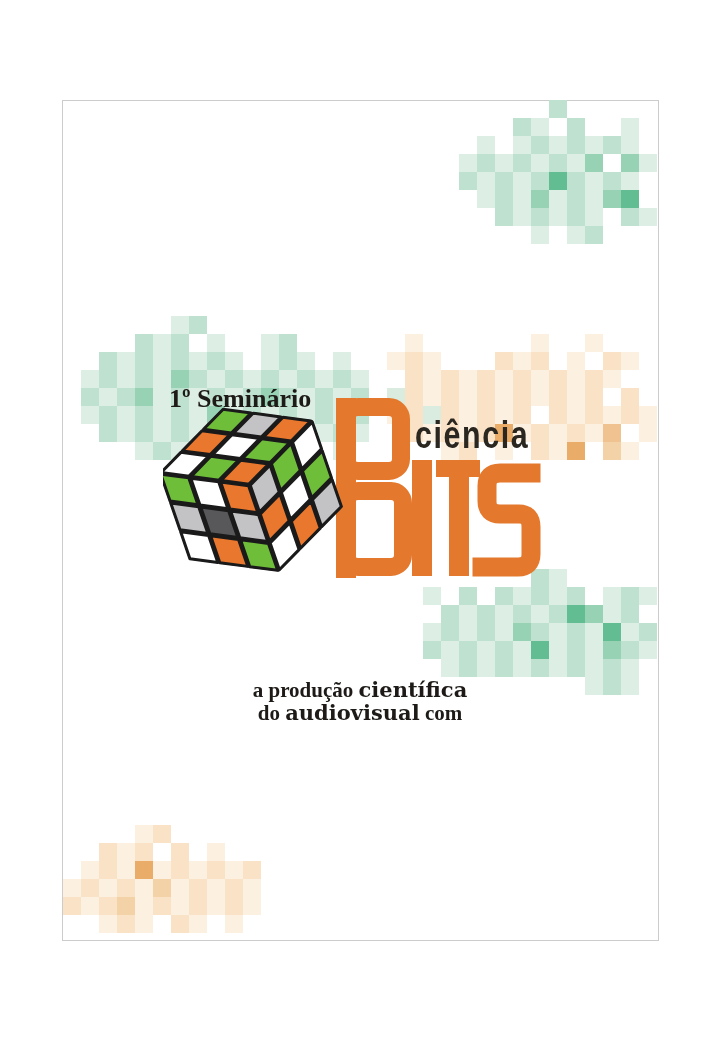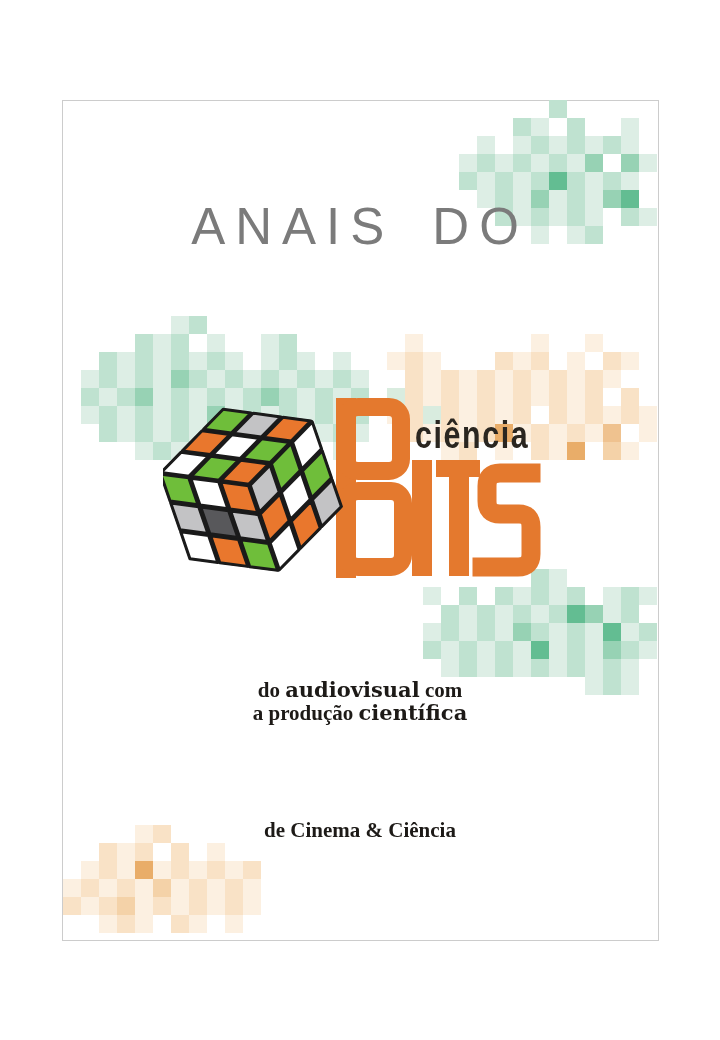--- a/index.html
+++ b/index.html
@@ -352,22 +352,22 @@
       <div class="tile" style="left: 225px; top: 897px; background: rgb(249, 226, 198);"></div>
       <div class="tile" style="left: 243px; top: 897px; background: rgb(252, 240, 225);"></div>
       <div class="tile" style="left: 99px; top: 915px; background: rgb(252, 240, 225);"></div>
       <div class="tile" style="left: 117px; top: 915px; background: rgb(249, 226, 198);"></div>
       <div class="tile" style="left: 135px; top: 915px; background: rgb(252, 240, 225);"></div>
       <div class="tile" style="left: 171px; top: 915px; background: rgb(249, 226, 198);"></div>
       <div class="tile" style="left: 189px; top: 915px; background: rgb(252, 240, 225);"></div>
       <div class="tile" style="left: 225px; top: 915px; background: rgb(252, 240, 225);"></div>
     </div>
 
-  <div class="title">ANAIS DO</div>
-
+
+  <div class="seminar">1º Seminário</div>
 
   <div class="cube"><svg width="182" height="192" viewBox="0 0 182 192">
         <g transform="rotate(-19 89 95)">
           <polygon points="89.0,178.0 170.0,137.5 170.0,46.0 89.0,5.5 8.0,46.0 8.0,137.5" fill="#1a1a1a"></polygon>
           <polygon points="88.1,176.5 62.9,163.9 62.9,135.5 88.1,148.1" fill="#6fbe3a" stroke="#1a1a1a" stroke-width="3" stroke-linejoin="round"></polygon>
           <polygon points="89.9,176.5 115.1,163.9 115.1,135.5 89.9,148.1" fill="#ffffff" stroke="#1a1a1a" stroke-width="3" stroke-linejoin="round"></polygon>
           <polygon points="61.1,163.0 35.9,150.4 35.9,122.0 61.1,134.6" fill="#e9772d" stroke="#1a1a1a" stroke-width="3" stroke-linejoin="round"></polygon>
           <polygon points="116.9,163.0 142.1,150.4 142.1,122.0 116.9,134.6" fill="#e9772d" stroke="#1a1a1a" stroke-width="3" stroke-linejoin="round"></polygon>
           <polygon points="34.1,149.5 8.9,136.9 8.9,108.5 34.1,121.1" fill="#ffffff" stroke="#1a1a1a" stroke-width="3" stroke-linejoin="round"></polygon>
           <polygon points="143.9,149.5 169.1,136.9 169.1,108.5 143.9,121.1" fill="#c3c3c5" stroke="#1a1a1a" stroke-width="3" stroke-linejoin="round"></polygon>
@@ -405,21 +405,20 @@
 
     <rect x="82" y="67" width="20" height="116" fill="var(--accent)"></rect>
 
     <rect x="106" y="67" width="44" height="17" fill="var(--accent)"></rect>
     <rect x="119" y="67" width="20" height="116" fill="var(--accent)"></rect>
 
     <path d="M201,80 H170 Q157,80 157,93 V108 Q157,121 170,121 H189 Q201,121 201,134 V161 Q201,174 188,174 H152" fill="none" stroke="var(--accent)" stroke-width="19" stroke-linecap="square"></path>
   </svg>
 
   <div class="subtitle">
+    <div><span>a produção </span><span class="em">científica</span></div>
     <div><span>do </span><span class="em">audiovisual</span><span> com</span></div>
-    <div><span>a produção </span><span class="em">científica</span></div>
   </div>
 
   <div class="event">
-    <div>de Cinema &amp; Ciência</div>
   </div>
 
 </div>
 
 </body></html>

